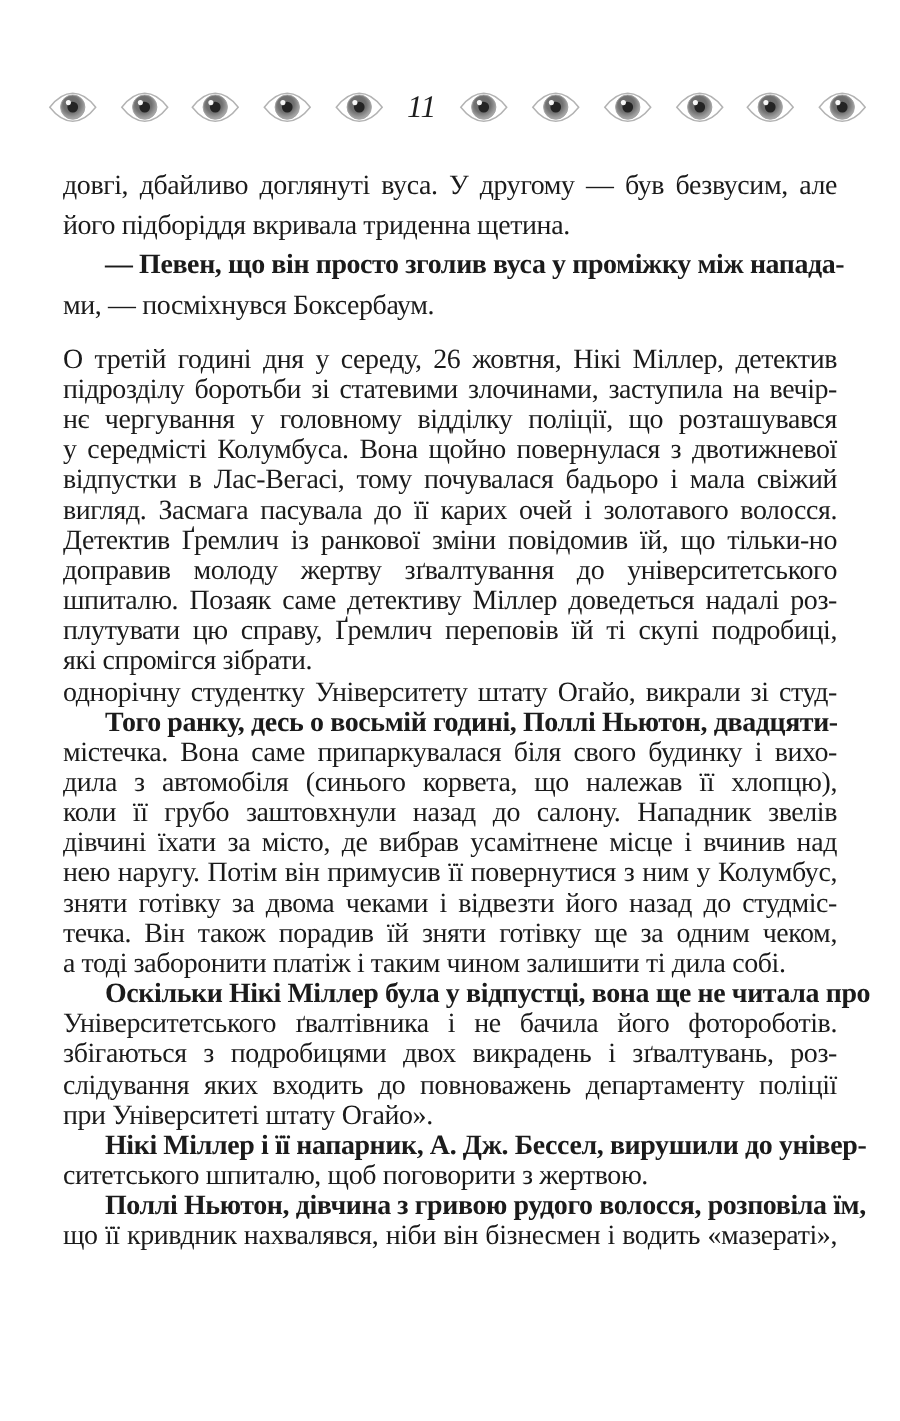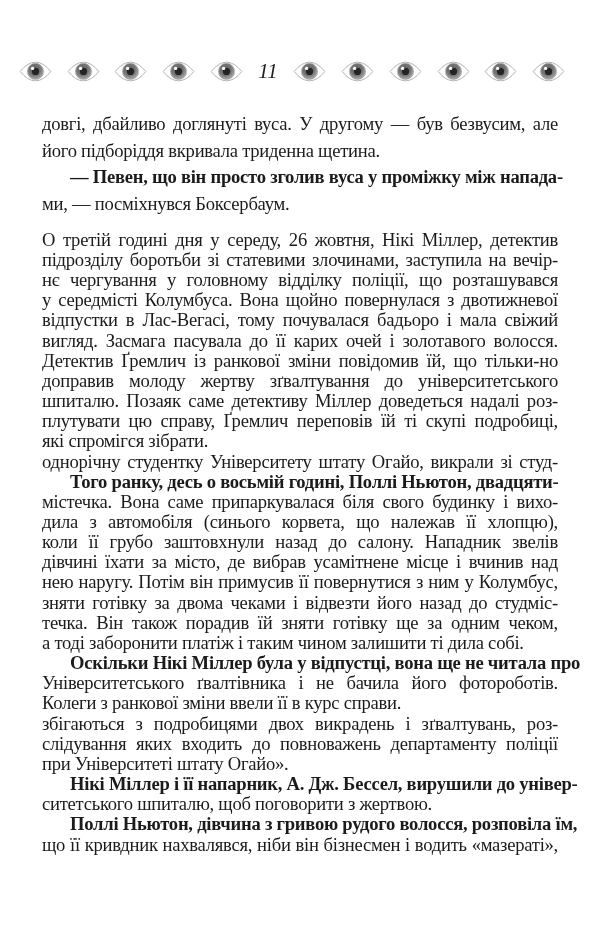--- a/index.html
+++ b/index.html
@@ -5,21 +5,21 @@
   html,body{margin:0;padding:0;}
   body{
     width:600px;height:947px;
     background:#ffffff;
     position:relative;
     font-family:"Liberation Serif","DejaVu Serif",serif;
     color:#1b1b1b;
     overflow:hidden;
   }
   .ornament-row{
-    position:absolute;left:19px;top:58px;width:546px;height:26px;
+    position:absolute;left:32px;top:58px;width:546px;height:26px;
     display:flex;justify-content:space-between;align-items:center;
   }
   .eye{width:33px;height:21px;display:block;flex:0 0 auto;}
   .folio{
     flex:0 0 auto;
     font-style:italic;
     font-size:21px;
     line-height:26px;
     color:#1f1f1f;
     padding:0 1px;
@@ -158,21 +158,20 @@
       <div class="line">коли її грубо заштовхнули назад до салону. Нападник звелів</div>
       <div class="line">дівчині їхати за місто, де вибрав усамітнене місце і вчинив над</div>
       <div class="line">нею наругу. Потім він примусив її повернутися з ним у Колумбус,</div>
       <div class="line">зняти готівку за двома чеками і відвезти його назад до студміс-</div>
       <div class="line">течка. Він також порадив їй зняти готівку ще за одним чеком,</div>
       <div class="line end">а тоді заборонити платіж і таким чином залишити ті дила собі.</div>
     </div>
     <div class="paragraph">
       <div class="line indent">Оскільки Нікі Міллер була у відпустці, вона ще не читала про</div>
       <div class="line">Університетського ґвалтівника і не бачила його фотороботів.</div>
-      <div class="line end">Колеги з ранкової зміни ввели її в курс справи.</div>
     </div>
     <div class="paragraph">
       <div class="line">збігаються з подробицями двох викрадень і зґвалтувань, роз-</div>
       <div class="line">слідування яких входить до повноважень департаменту поліції</div>
       <div class="line end">при Університеті штату Огайо».</div>
     </div>
     <div class="paragraph">
       <div class="line indent">Нікі Міллер і її напарник, А. Дж. Бессел, вирушили до універ-</div>
       <div class="line end">ситетського шпиталю, щоб поговорити з жертвою.</div>
     </div>

